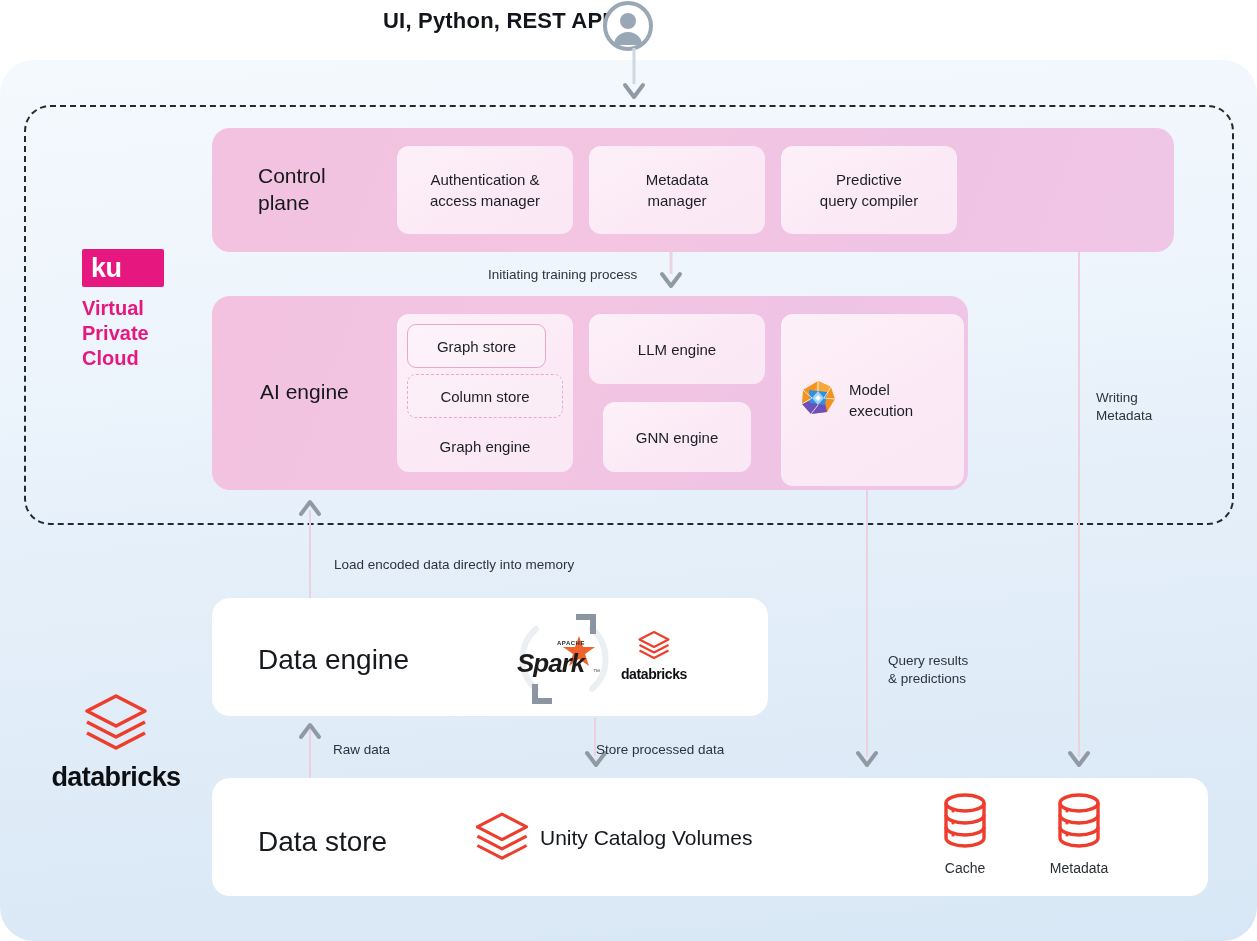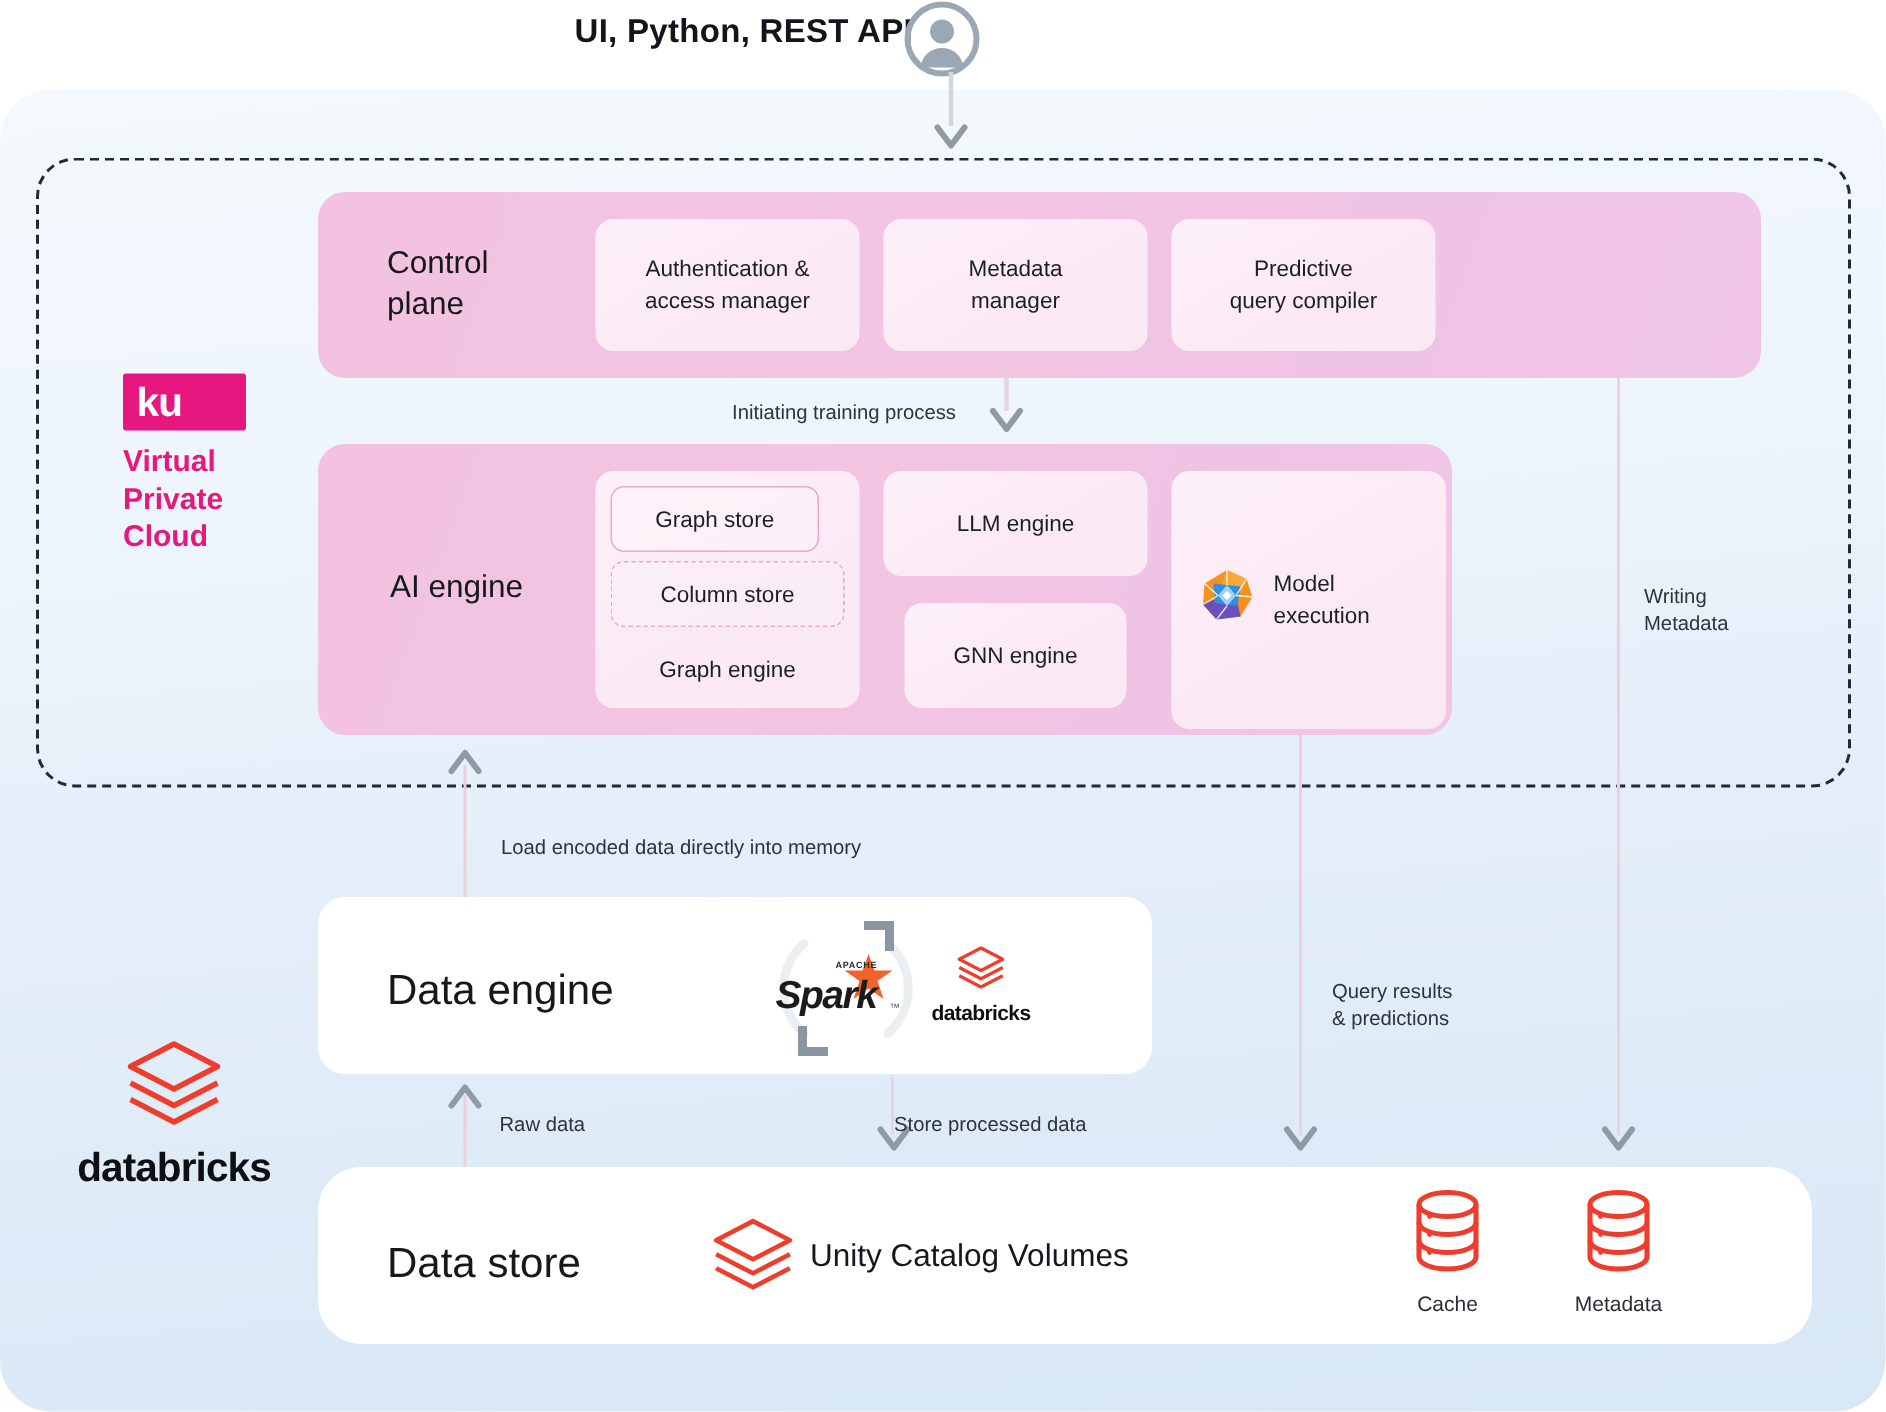--- a/index.html
+++ b/index.html
@@ -269,21 +269,21 @@
   <div class="conn-label" style="left:333px;top:741px;">Raw data</div>
 
   <div class="vline" style="left:594px;top:718px;height:38px;"></div>
   <div class="arrowhead" style="left:583px;top:748px;">
     <svg width="26" height="26" viewBox="0 0 26 26">
         <path d="M4 5 L13 17 L22 5" fill="none" stroke="#8f9aa5" stroke-width="4" stroke-linecap="round" stroke-linejoin="round"></path>
       </svg>
   </div>
   <div class="conn-label" style="left:596px;top:741px;text-align:center;">Store processed data</div>
 
-  <div class="wpanel" style="left:212px;top:778px;width:996px;height:118px;border-radius:29px;">
+  <div class="wpanel" style="left:212px;top:778px;width:996px;height:118px;">
     <div class="wtitle" style="left:46px;top:48px;">Data store</div>
 
     <div style="position:absolute;left:262px;top:30px;">
       <svg width="56" height="58" viewBox="0 0 66 62">
         <g fill="none" stroke="#ee3d2c" stroke-width="3.6" stroke-linejoin="round">
           <path d="M33 4 L62 19 L33 34 L4 19 Z"></path>
           <path d="M4 30 L33 45 L62 30"></path>
           <path d="M4 41 L33 56 L62 41"></path>
         </g>
       </svg>

